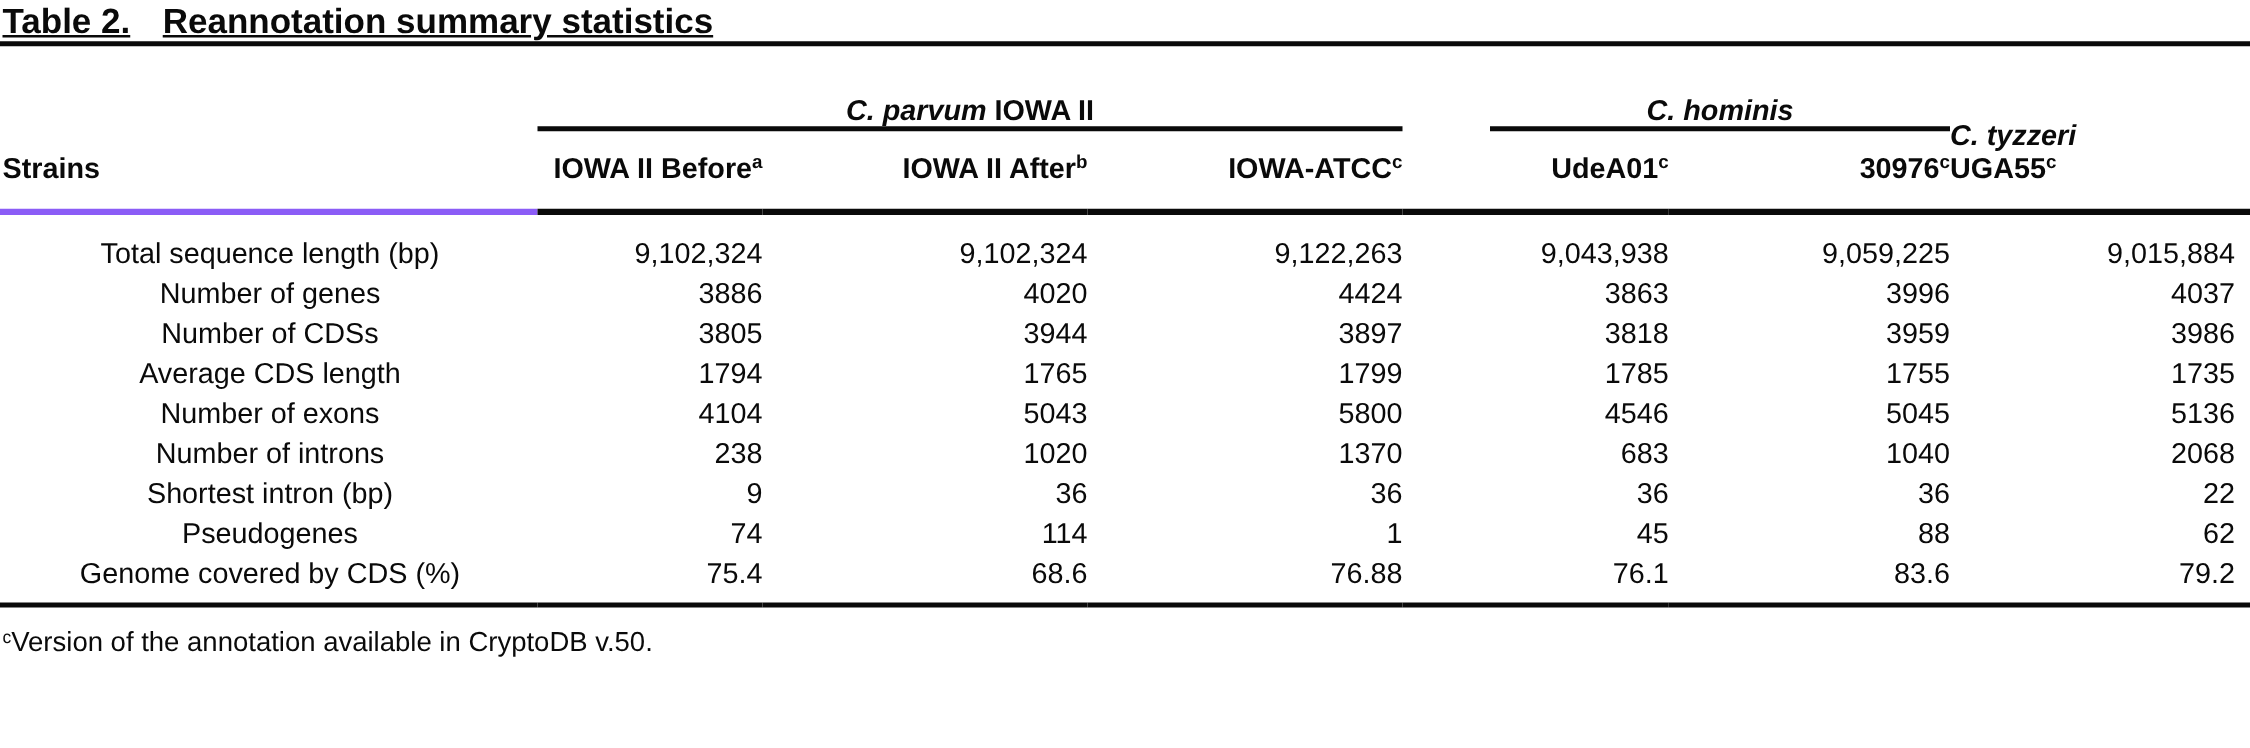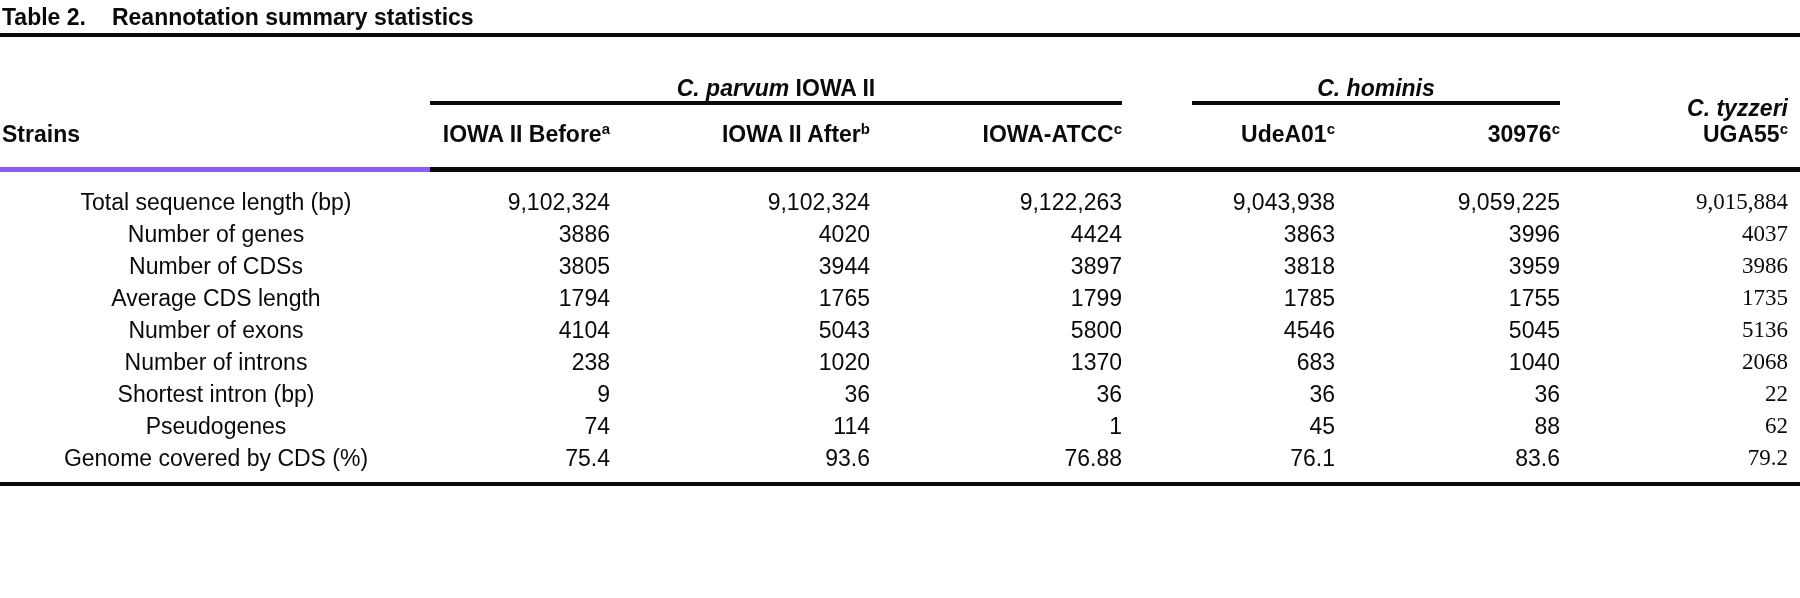--- a/index.html
+++ b/index.html
@@ -12,24 +12,25 @@
     position: relative;
     width: 1800px;
     height: 598px;
     background: #ffffff;
     overflow: hidden;
     padding-top: 4px;
   }
   .title-row {
     height: 26px;
     line-height: 26px;
-    font-size: 23px;
+    font-size: 28px;
     font-weight: bold;
     padding-left: 2px;
     white-space: nowrap;
+    text-decoration: underline;
   }
   .title-text { margin-left: 26px; }
   .top-rule {
     margin-top: 3px;
     height: 4px;
     background: #0a0a0a;
   }
   table {
     width: 1800px;
     table-layout: fixed;
@@ -47,21 +48,21 @@
   .spanner-box.hominis { margin-left: 70px; margin-top: 16px; }
   .italic { font-style: italic; }
   th.strains {
     text-align: left;
     vertical-align: bottom;
     padding: 0 0 20px 2px;
     border-bottom: 5px solid #8b5cf6;
     line-height: 26px;
   }
   th.tyzzeri {
-    text-align: right;
+    text-align: left;
     vertical-align: bottom;
     padding: 0 12px 20px 0;
     border-bottom: 5px solid #0a0a0a;
     line-height: 26px;
     white-space: nowrap;
   }
   tr.colhead-row th {
     text-align: right;
     vertical-align: bottom;
     padding: 16px 0 20px 0;
@@ -77,21 +78,21 @@
     top: -8px;
     font-style: normal;
   }
   tbody td {
     line-height: 32px;
     text-align: right;
     padding: 0;
     white-space: nowrap;
   }
   tbody td.row-label { text-align: center; padding-left: 2px; }
-  tbody td:last-child { padding-right: 12px; font-family: Liberation Serif, serif; }
+  tbody td:last-child { padding-right: 12px; }
   tbody tr:first-child td { padding-top: 14px; }
   tbody tr:last-child td { padding-bottom: 8px; border-bottom: 4px solid #0a0a0a; }
   .footnotes {
     margin-top: 11px;
     padding-left: 2px;
     font-size: 22px;
     line-height: 34px;
   }
   .footnotes sup { font-size: 14px; top: -7px; }
 </style>
@@ -207,25 +208,26 @@
           <td>74</td>
           <td>114</td>
           <td>1</td>
           <td>45</td>
           <td>88</td>
           <td>62</td>
         </tr>
         <tr>
           <td class="row-label">Genome covered by CDS (%)</td>
           <td>75.4</td>
-          <td>93.6</td>
+          <td>68.6</td>
           <td>76.88</td>
           <td>76.1</td>
           <td>83.6</td>
           <td>79.2</td>
         </tr>
       </tbody>
   </table>
 
   <div class="footnotes">
+    <div><sup>c</sup><span class="italic"></span><span>Version of the annotation available in CryptoDB v.50.</span></div>
   </div>
 
 </div>
 
 </body></html>

